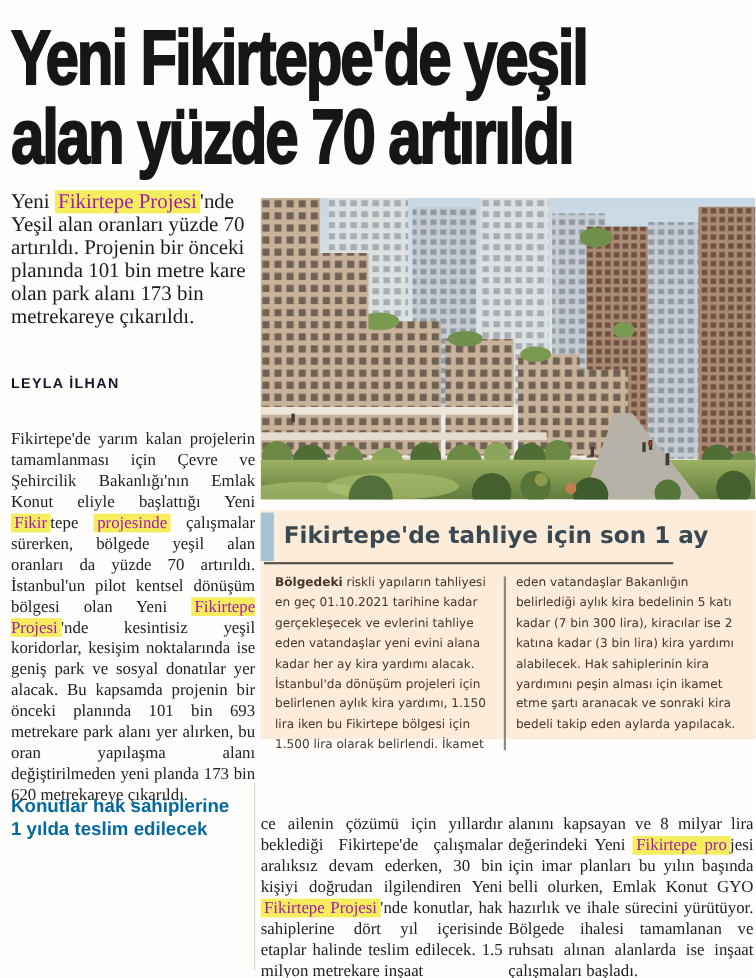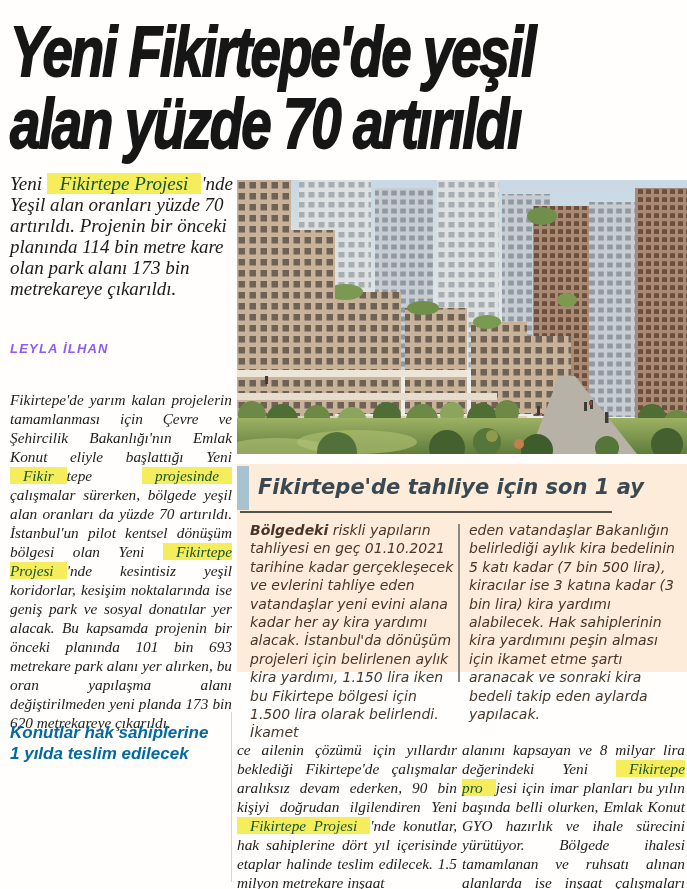--- a/index.html
+++ b/index.html
@@ -9,59 +9,59 @@
     --infobox_title:#3a4852;
     --headline:#161616;
     --body_text:#22211e;
     --infobox_text:#47362a;
   }
   html,body{margin:0;padding:0;background:#ffffff;}
   #page{
     position:relative;width:687px;height:889px;background:#fffefc;
     overflow:hidden;font-family:"Liberation Serif",serif;color:var(--body_text);
   }
-  .abs{position:absolute;font-style:italic;}
+  .abs{position:absolute;}
   
   .headline-line{
     font-family:"Liberation Sans",sans-serif;font-weight:700;font-size:70px;
     line-height:72px;letter-spacing:-2.5px;color:var(--headline);
     -webkit-text-stroke:1.8px var(--headline);white-space:nowrap;
     transform:scaleX(0.78);transform-origin:left top;
   }
   
   .lede{font-size:19px;line-height:21px;color:#1c1b19;}
   .byline{font-family:"Liberation Sans",sans-serif;font-weight:700;font-size:13px;
-    letter-spacing:1.2px;color:#8b5cf6;}
+    letter-spacing:1.2px;color:#0f172a;}
   
   .bodytxt{font-size:15.3px;line-height:19px;text-align:justify;color:var(--body_text);margin-top:19px;}
   .subhead{font-family:"Liberation Sans",sans-serif;font-weight:700;font-size:17px;
     line-height:21px;color:#0369a1;}
-  .hl{background:var(--highlight);color:#14532d;padding:0 13px;}
+  .hl{background:var(--highlight);color:#a21caf;padding:0 3px;}
   .b{font-weight:700;}
   
   .infobox{background:var(--infobox_bg);}
   .infobox-title{font-family:"DejaVu Sans",sans-serif;font-weight:700;font-size:21px;
     color:var(--infobox_title);white-space:nowrap;}
-  .infobox-txt{font-family:"DejaVu Sans",sans-serif;font-size:14px;line-height:18.4px;
+  .infobox-txt{font-family:"DejaVu Sans",sans-serif;font-size:11px;line-height:18.4px;
     color:var(--infobox_text);}
   .rule-v{background:#8d8a82;}
   .rule-faint{background:#ddd6c8;}
   .photo-svg{display:block;}
 </style>
 </head>
 <body>
 
 <div id="page">
 
   <div class="abs" style="left:10px;top:16px;width:676px;">
     <div class="headline-line">Yeni Fikirtepe'de yeşil</div>
     <div class="headline-line">alan yüzde 70 artırıldı</div>
   </div>
 
-  <div class="abs lede" style="left:10px;top:173px;width:224px;"><span>Yeni </span><span class="hl">Fikirtepe Projesi</span><span>'nde Yeşil alan oranları yüzde 70 artırıldı. Projenin bir önceki planında 114 bin metre kare olan park alanı 173 bin metrekareye çıkarıldı.</span></div>
+  <div class="abs lede" style="left:10px;top:173px;width:224px;"><span>Yeni </span><span class="hl">Fikirtepe Projesi</span><span>'nde Yeşil alan oranları yüzde 70 artırıldı. Projenin bir önceki planında 101 bin metre kare olan park alanı 173 bin metrekareye çıkarıldı.</span></div>
 
   <div class="abs byline" style="left:10px;top:341px;">LEYLA İLHAN</div>
 
   <div class="abs" style="left:237px;top:180px;width:450px;height:274px;" role="img" aria-label="Yeni Fikirtepe projesi: yeşil koridorlu park ve konut bloklarının görselleştirmesi">
     <svg class="photo-svg" width="450" height="274" viewBox="0 0 450 274" preserveAspectRatio="none">
       <defs>
         <linearGradient id="sky" x1="0" y1="0" x2="0" y2="1">
           <stop offset="0" stop-color="#c8d8e4"></stop>
             <stop offset="0.7" stop-color="#e9ecea"></stop>
             <stop offset="1" stop-color="#f2efe6"></stop>
@@ -159,30 +159,30 @@
         <circle cx="255" cy="256" r="6" fill="#8f9a4a"></circle>
     </svg>
   </div>
 
   <div class="abs infobox" style="left:237px;top:464px;width:450px;height:208px;padding-left:48px;">
     <div class="abs" style="left:0;top:2px;width:12px;height:44px;background:var(--infobox_bar);"></div>
     <div class="abs infobox-title" style="left:21px;top:11px;">Fikirtepe'de tahliye için son 1 ay</div>
     <div class="abs" style="left:3px;top:47px;width:372px;height:2px;background:#55524b;"></div>
     <div class="abs infobox-txt" style="left:13px;top:57px;width:206px;"><span class="b">Bölgedeki</span><span> riskli yapıların tahliyesi en geç 01.10.2021 tarihine kadar gerçekleşecek ve evlerini tahliye eden vatandaşlar yeni evini alana kadar her ay kira yardımı alacak. İstanbul'da dönüşüm projeleri için belirlenen aylık kira yardımı, 1.150 lira iken bu Fikirtepe bölgesi için 1.500 lira olarak belirlendi. İkamet</span></div>
     <div class="abs rule-v" style="left:221px;top:60px;width:1.5px;height:158px;"></div>
-    <div class="abs infobox-txt" style="left:232px;top:57px;width:206px;"><span>eden vatandaşlar Bakanlığın belirlediği aylık kira bedelinin 5 katı kadar (7 bin 500 lira), kiracılar ise 3 katına kadar (3 bin lira) kira yardımı alabilecek. Hak sahiplerinin kira yardımını peşin alması için ikamet etme şartı aranacak ve sonraki kira bedeli takip eden aylarda yapılacak.</span></div>
+    <div class="abs infobox-txt" style="left:232px;top:57px;width:206px;"><span>eden vatandaşlar Bakanlığın belirlediği aylık kira bedelinin 5 katı kadar (7 bin 300 lira), kiracılar ise 2 katına kadar (3 bin lira) kira yardımı alabilecek. Hak sahiplerinin kira yardımını peşin alması için ikamet etme şartı aranacak ve sonraki kira bedeli takip eden aylarda yapılacak.</span></div>
   </div>
 
   <div class="abs bodytxt" style="left:10px;top:371px;width:222px;"><span>Fikirtepe'de yarım kalan projelerin tamamlanması için Çevre ve Şehircilik Bakanlığı'nın Emlak Konut eliyle başlattığı Yeni </span><span class="hl">Fikir</span><span>tepe </span><span class="hl">projesinde</span><span> çalışmalar sürerken, bölgede yeşil alan oranları da yüzde 70 artırıldı. İstanbul'un pilot kentsel dönüşüm bölgesi olan Yeni </span><span class="hl">Fikirtepe Projesi</span><span>'nde kesintisiz yeşil koridorlar, kesişim noktalarında ise geniş park ve sosyal donatılar yer alacak. Bu kapsamda projenin bir önceki planında 101 bin 693 metrekare park alanı yer alırken, bu oran yapılaşma alanı değiştirilmeden yeni planda 173 bin 620 metrekareye çıkarıldı.</span></div>
 
   <div class="abs" style="left:10px;top:722px;width:222px;">
     <div class="subhead">Konutlar hak sahiplerine</div>
     <div class="subhead">1 yılda teslim edilecek</div>
   </div>
 
 
   <div class="abs rule-faint" style="left:231px;top:712px;width:1px;height:170px;"></div>
 
-  <div class="abs bodytxt" style="left:237px;top:721px;width:220px;"><span>ce ailenin çözümü için yıllardır beklediği Fikirtepe'de çalışmalar aralıksız devam ederken, 90 bin kişiyi doğrudan ilgilendiren Yeni </span><span class="hl">Fikirtepe Projesi</span><span>'nde konutlar, hak sahiplerine dört yıl içerisinde etaplar halinde teslim edilecek. 1.5 milyon metrekare inşaat</span></div>
+  <div class="abs bodytxt" style="left:237px;top:721px;width:220px;"><span>ce ailenin çözümü için yıllardır beklediği Fikirtepe'de çalışmalar aralıksız devam ederken, 30 bin kişiyi doğrudan ilgilendiren Yeni </span><span class="hl">Fikirtepe Projesi</span><span>'nde konutlar, hak sahiplerine dört yıl içerisinde etaplar halinde teslim edilecek. 1.5 milyon metrekare inşaat</span></div>
 
   <div class="abs bodytxt" style="left:462px;top:721px;width:223px;"><span>alanını kapsayan ve 8 milyar lira değerindeki Yeni </span><span class="hl">Fikirtepe pro</span><span>jesi için imar planları bu yılın başında belli olurken, Emlak Konut GYO hazırlık ve ihale sürecini yürütüyor. Bölgede ihalesi tamamlanan ve ruhsatı alınan alanlarda ise inşaat çalışmaları başladı.</span></div>
 
 </div>
 
 </body></html>

